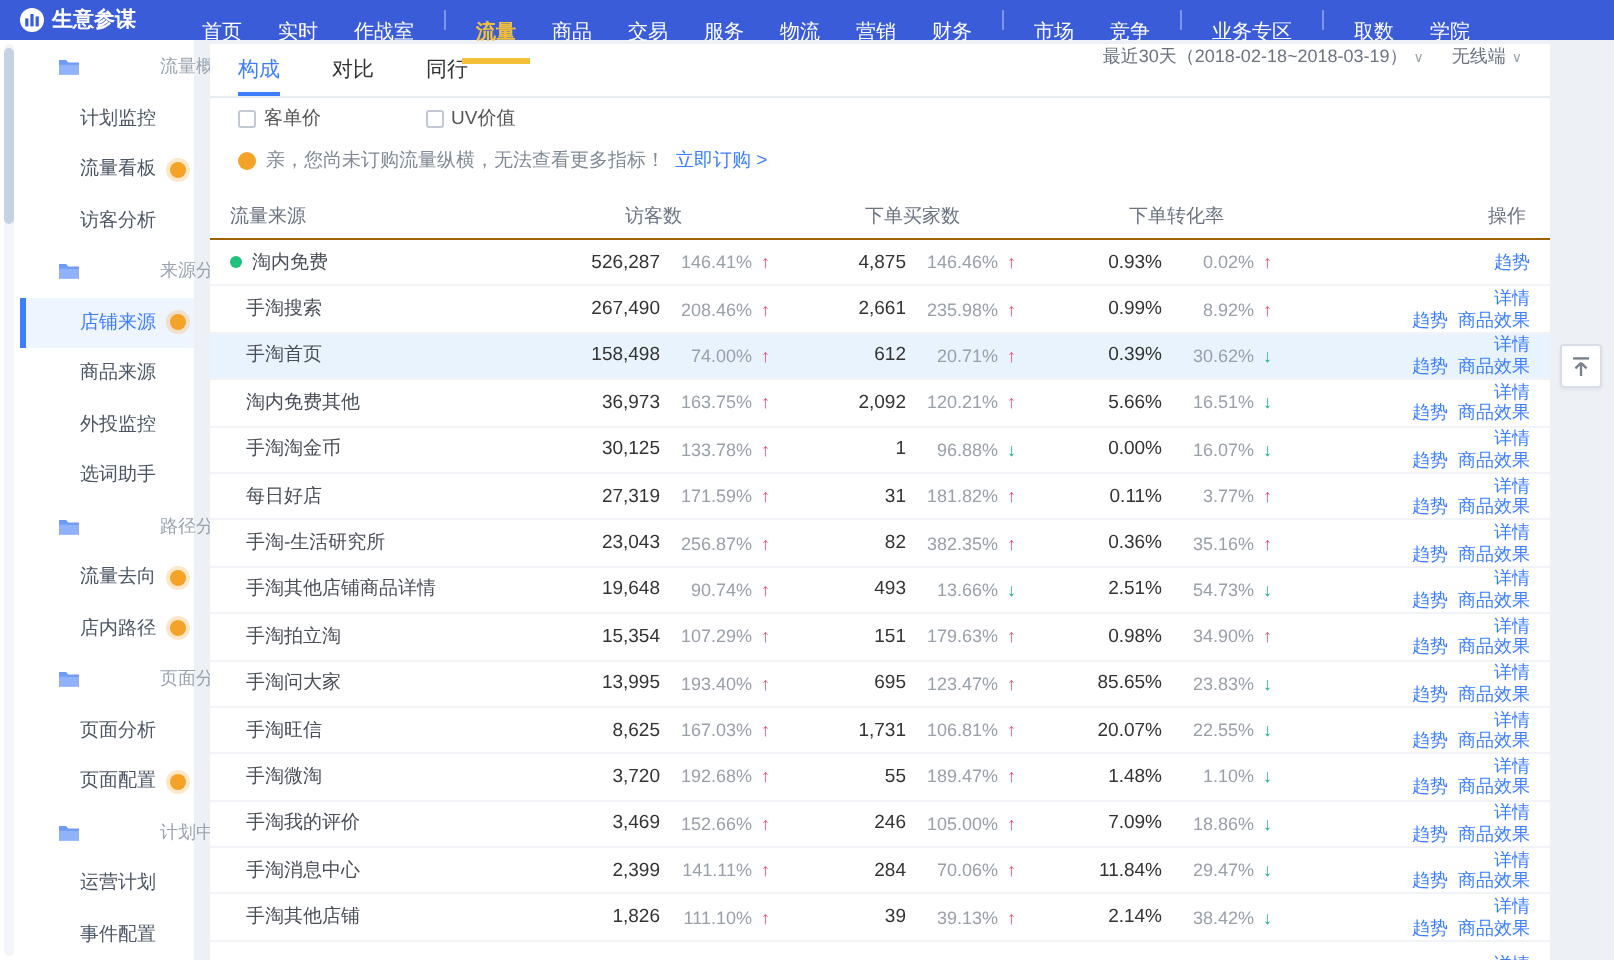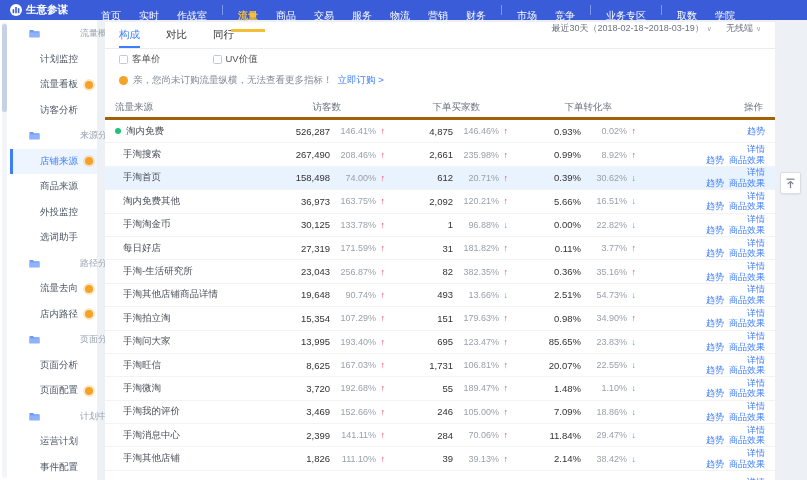--- a/index.html
+++ b/index.html
@@ -46,21 +46,21 @@
 
   .notice { display:flex; align-items:center; gap:5px; padding:6px 14px 5px; font-size:9.5px; color:#828a96; }
   .ndot { width:9px; height:9px; border-radius:50%; background:var(--orange); flex:none; }
   .notice a { color:var(--accent); text-decoration:none; cursor:pointer; }
 
   
   .table { margin-top:5px; }
   .trow { display:grid; grid-template-columns:167px 103px 123px 128px 1fr 95px; align-items:center;
           padding:0 10px; height:23.4px; border-bottom:1px solid #f1f3f6; font-size:9.5px; }
   .trow.hl { background:var(--hl); }
-  .thead-row { color:#6b7280; border-bottom:3px solid #a16207; height:23px; }
+  .thead-row { color:#6b7280; border-bottom:1px solid #a16207; height:23px; }
   .h-num { text-align:right; }
   .hp1 { padding-right:44px; } .hp2 { padding-right:28px; } .hp3 { padding-right:24px; }
   .h-act { text-align:right; padding-right:2px; }
   .c-src { display:flex; align-items:center; color:#4a4f57; }
   .c-src.lvl1 { padding-left:8px; }
   .srcdot { width:6px; height:6px; border-radius:50%; background:var(--green); margin-right:5px; flex:none; }
   .c-num { display:flex; align-items:center; }
   .val { flex:1; text-align:right; color:#333; }
   .chg { width:46px; text-align:right; color:#9aa0aa; font-size:9px; }
   .arrow { width:9px; text-align:right; font-size:9px; }
@@ -362,21 +362,21 @@
             <span class="chg">133.78%</span>
             <span class="arrow up">↑</span>
           </div>
           <div class="c-num">
             <span class="val">1</span>
             <span class="chg">96.88%</span>
             <span class="arrow down">↓</span>
           </div>
           <div class="c-num">
             <span class="val">0.00%</span>
-            <span class="chg">22.82%</span>
+            <span class="chg">16.07%</span>
             <span class="arrow down">↓</span>
           </div>
           <div></div>
           <div class="c-act">
             <a>详情</a>
             <span class="actline">
               <a>趋势</a>
               <a>商品效果</a>
             </span>
           </div>

